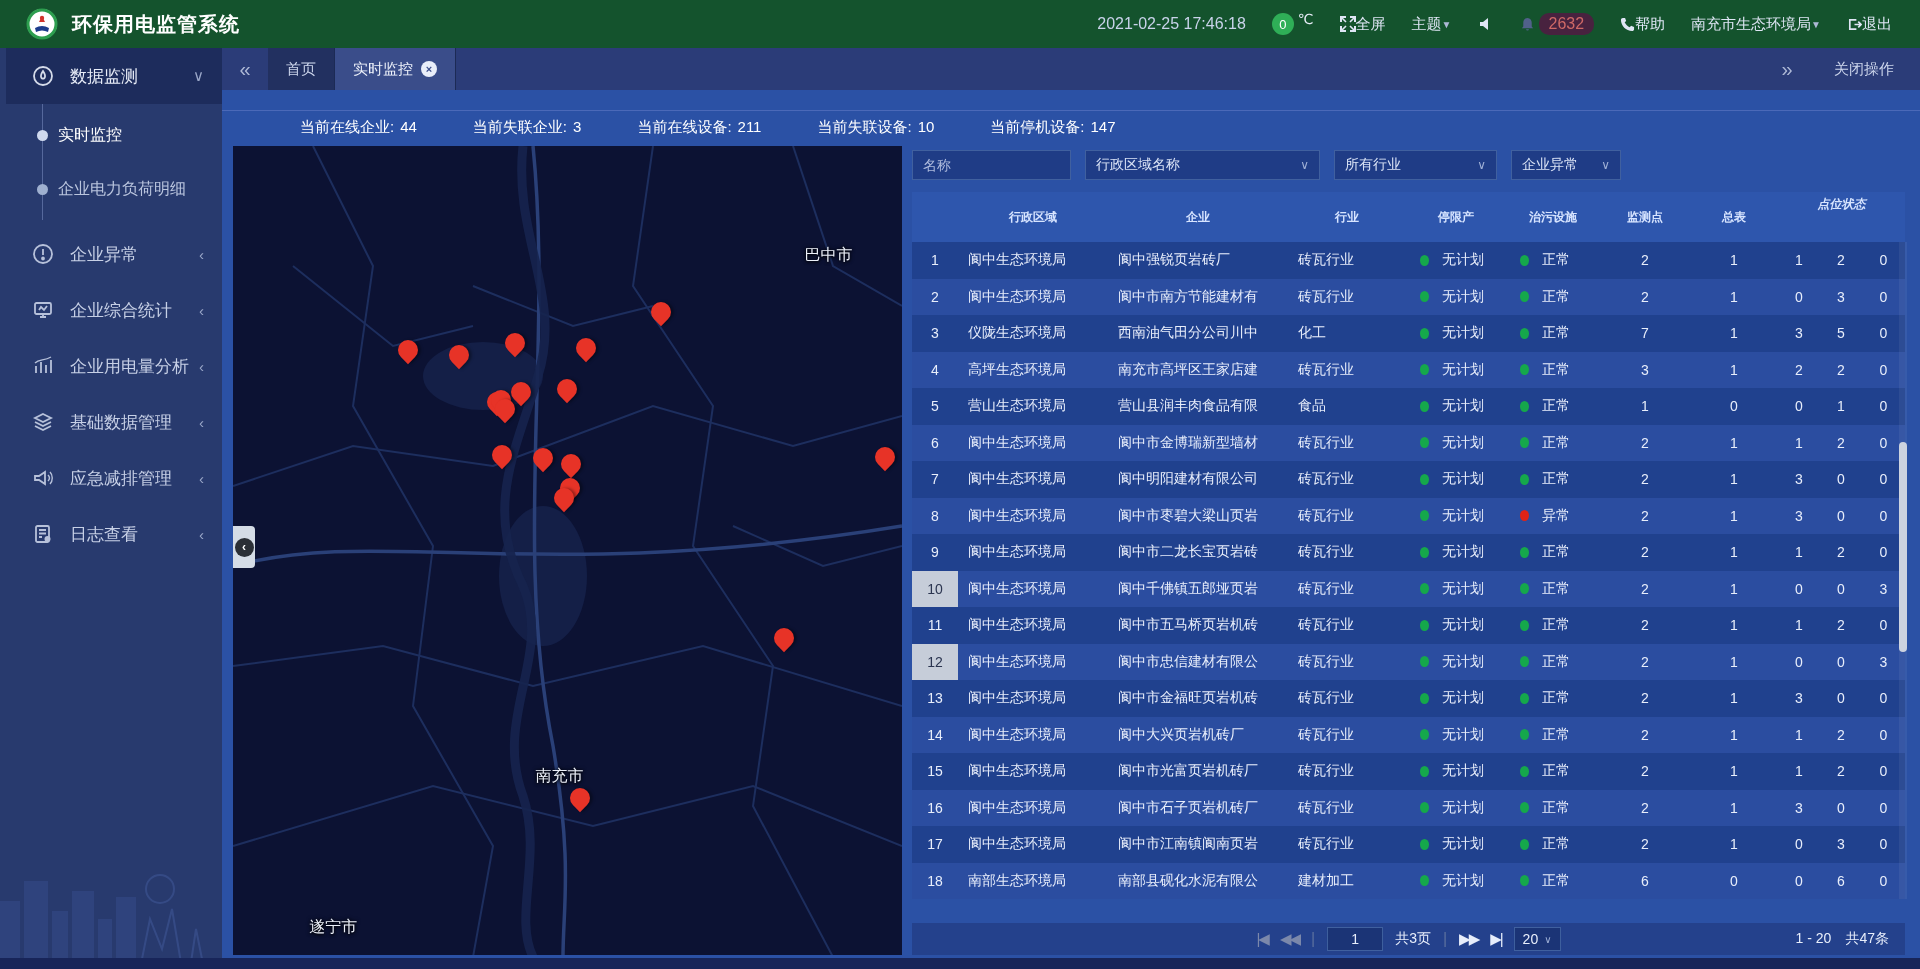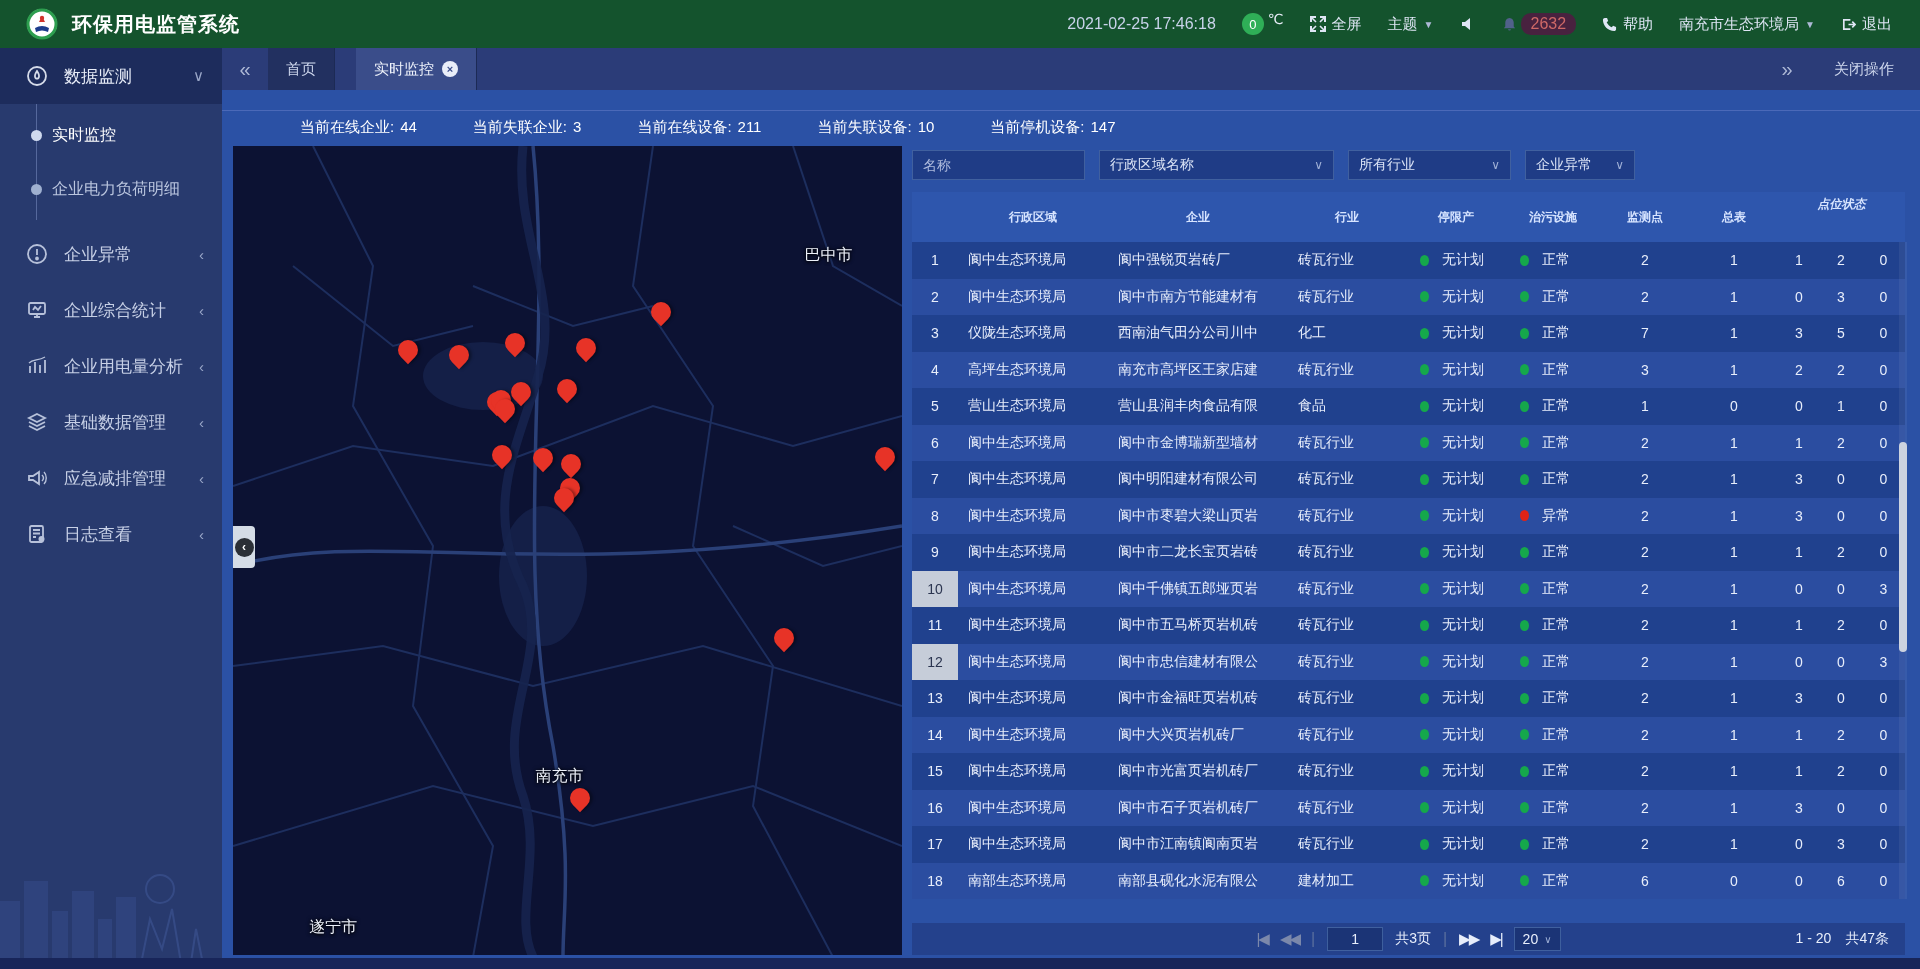--- a/index.html
+++ b/index.html
@@ -10,49 +10,49 @@
   
   .header { height:48px; background:#14532d; display:flex; align-items:center; color:#e8edf8; flex:0 0 auto; }
   .logo { width:32px; height:32px; margin-left:26px; flex:0 0 auto; }
   .app-title { font-size:20px; font-weight:bold; margin-left:14px; letter-spacing:1px; color:#ffffff; }
   .header-right { margin-left:auto; display:flex; align-items:center; gap:26px; padding-right:28px; font-size:15px; }
   .datetime { color:#c9d3ea; font-size:16px; }
   .temp { display:flex; align-items:flex-start; gap:4px; }
   .temp-badge { width:22px; height:22px; border-radius:50%; background:#2fae57; color:#fff; font-size:13px;
     display:flex; align-items:center; justify-content:center; }
   .temp-unit { color:#e8edf8; font-size:14px; margin-top:-2px; }
-  .hbtn { display:flex; align-items:center; gap:6px; cursor:pointer; color:#dfe6f5; }
+  .hbtn { display:flex; align-items:center; cursor:pointer; color:#dfe6f5; }
   .hbtn svg { display:block; }
   .caret { font-size:10px; color:#aeb9d6; }
   .bell-wrap { display:flex; align-items:center; gap:4px; opacity:.95; }
   .bell-badge { background:#4b2040; color:#d96a6a; border-radius:10px; padding:2px 10px; font-size:16px; }
 
   
   .body-row { flex:1; display:flex; min-height:0; }
 
   
-  .sidebar { width:222px; background:#283a6e; position:relative; flex:0 0 auto; color:#c7d0e6; overflow:hidden; }
+  .sidebar { width:222px; background:#283a6e; position:relative; flex:0 0 auto; color:#c7d0e6; overflow:hidden;padding-left:6px; }
   .side-group { height:56px; display:flex; align-items:center; padding:0 18px 0 26px; font-size:17px; cursor:pointer; }
   .side-group.active { background:#1d2c5c; color:#e9eef9; }
   .side-group .gicon { width:22px; height:22px; margin-right:16px; flex:0 0 auto; opacity:.9; }
   .side-group .chev { margin-left:auto; font-size:15px; color:#9aa7c8; }
   .side-sub { position:relative; padding:4px 0 10px 0; }
   .side-sub .vline { position:absolute; left:36px; top:0; bottom:6px; width:1px; background:#56689c; }
   .side-sub-item { height:54px; display:flex; align-items:center; padding-left:52px; font-size:16px;
     position:relative; cursor:pointer; color:#bac5de; }
   .side-sub-item .dot { position:absolute; left:31px; width:11px; height:11px; border-radius:50%; background:#9fb0d0; }
   .side-sub-item.active { color:#ffffff; }
   .side-sub-item.active .dot { background:#cfd9ee; }
   .cityscape { position:absolute; bottom:0; left:0; width:222px; opacity:.8; }
 
   
   .main { flex:1; display:flex; flex-direction:column; min-width:0; background:#2b51a5; }
   .tabbar { height:42px; background:#2b3c78; display:flex; align-items:stretch; color:#cdd6ec; flex:0 0 auto; }
   .tab-arrow { width:46px; display:flex; align-items:center; justify-content:center; font-size:20px; color:#aeb9d6; cursor:pointer; }
-  .tabs { display:flex;gap:21px; }
+  .tabs { display:flex; }
   .tab { display:flex; align-items:center; gap:8px; padding:0 18px; font-size:15px; background:#223060; cursor:pointer; border-right:1px solid #1c2a55; }
   .tab.active { background:#3a4d8a; color:#eef2fb; }
   .tab .close-icon { width:16px; height:16px; border-radius:50%; background:#e9eef9; color:#3a4d8a; font-size:11px;
     display:flex; align-items:center; justify-content:center; font-weight:bold; }
   .tabbar-right { margin-left:auto; display:flex; align-items:center; gap:24px; padding-right:26px; }
   .close-ops { font-size:15px; color:#cdd6ec; cursor:pointer; }
 
   .tab-spacer { height:20px; background:#2b51a5; flex:0 0 auto; }
   .stats-bar { height:34px; background:#2b51a5; border-top:1px solid #4b69b8; display:flex; align-items:center;
     gap:56px; padding-left:78px; color:#ffffff; font-size:15px; flex:0 0 auto; }
@@ -68,21 +68,21 @@
   .city-label { position:absolute; transform:translate(-50%,-50%); color:#edf1fa; font-size:16px;
     text-shadow:0 1px 3px #000,0 0 4px #000; white-space:nowrap; }
   .map-collapse { position:absolute; left:0; top:47%; width:22px; height:42px; background:#d5dce6;
     border-radius:0 4px 4px 0; display:flex; align-items:center; justify-content:center; cursor:pointer; }
   .map-collapse .circ { width:19px; height:19px; border-radius:50%; background:#2b2f36; color:#fff;
     display:flex; align-items:center; justify-content:center; font-size:12px; font-weight:bold; }
 
   
   .panel { flex:1; display:flex; flex-direction:column; min-width:0; position:relative; }
   .filters { display:flex; gap:14px; margin:4px 0 12px 0; flex:0 0 auto; }
-  .f-input { width:173px; height:30px; background:#1f3c86; border:1px solid #40609f; color:#e8eefb;
+  .f-input { width:159px; height:30px; background:#1f3c86; border:1px solid #40609f; color:#e8eefb;
     font-size:14px; padding:0 10px; outline:none; }
   .f-input::placeholder { color:#aebbdd; }
   .f-select { height:30px; background:#1f3c86; border:1px solid #40609f; color:#dbe4f6; font-size:14px;
     display:flex; align-items:center; justify-content:space-between; padding:0 10px; cursor:pointer; }
   .f-select .sv-caret { color:#9fb0d6; font-size:12px; margin-left:14px; }
 
   .table-wrap { flex:1; display:flex; flex-direction:column; min-height:0; position:relative; }
   .thead { display:grid; grid-template-columns:46px 150px 180px 118px 100px 94px 90px 88px 42px 42px 43px;
     grid-template-rows:25px 25px; background:#2e56ad; color:#d7e4ff; font-size:12px; font-weight:bold; flex:0 0 auto; }
   .th { grid-row:1 / 3; display:flex; align-items:center; justify-content:center; }

